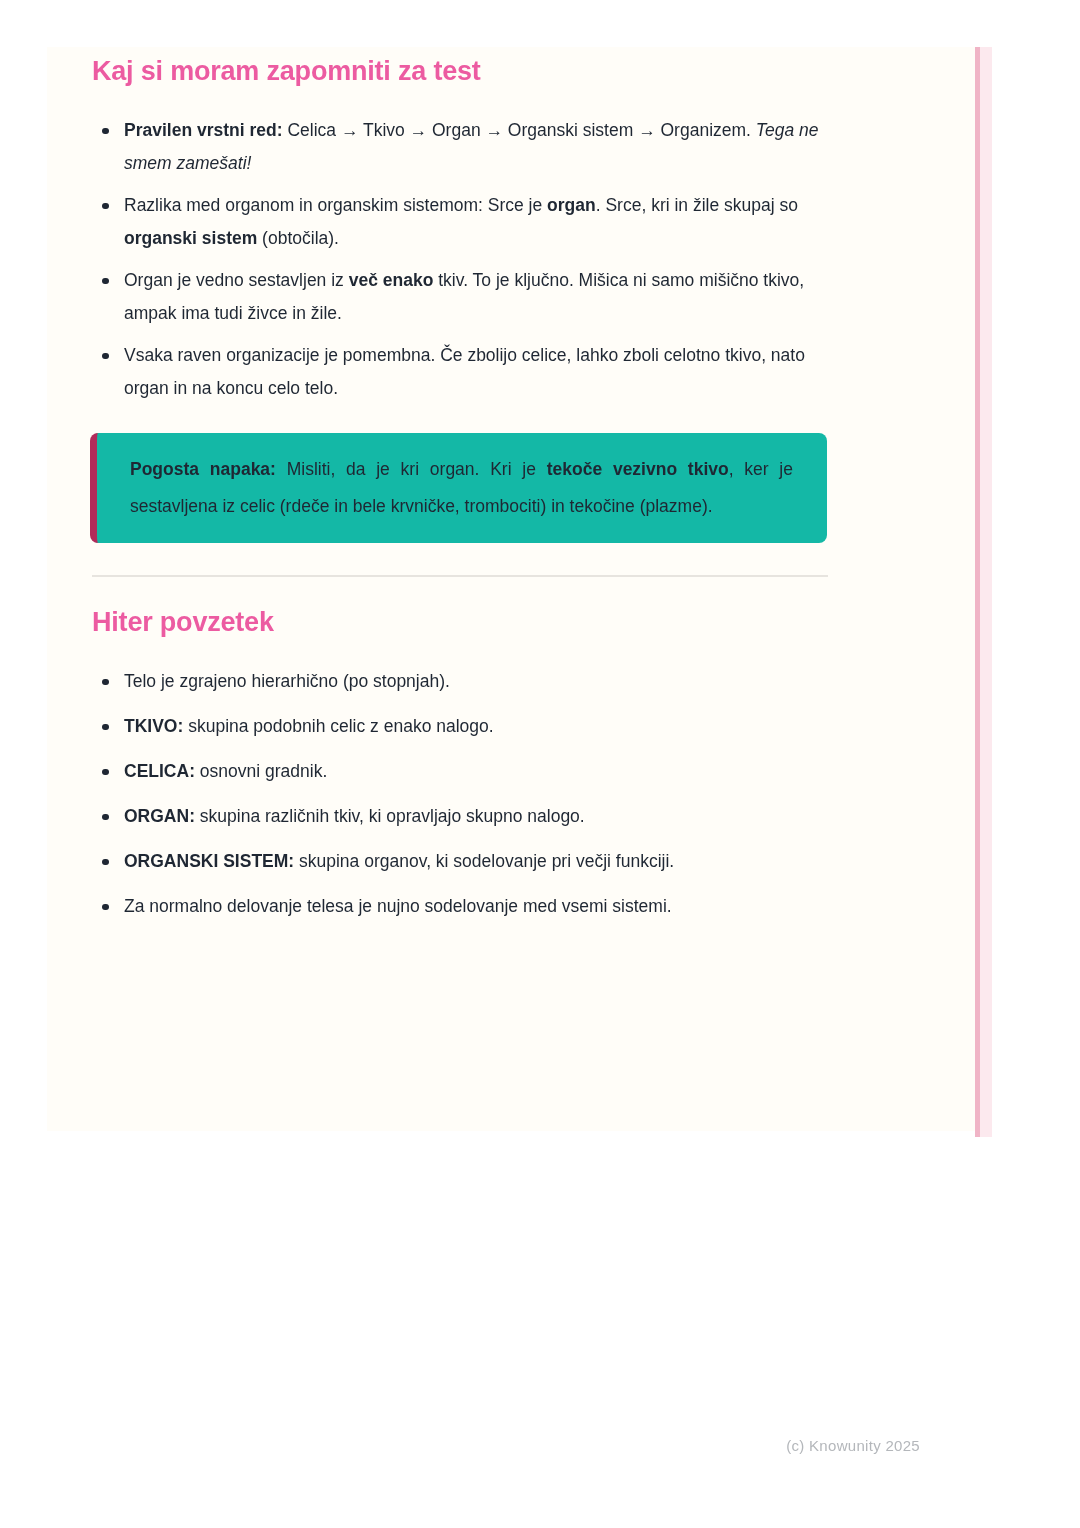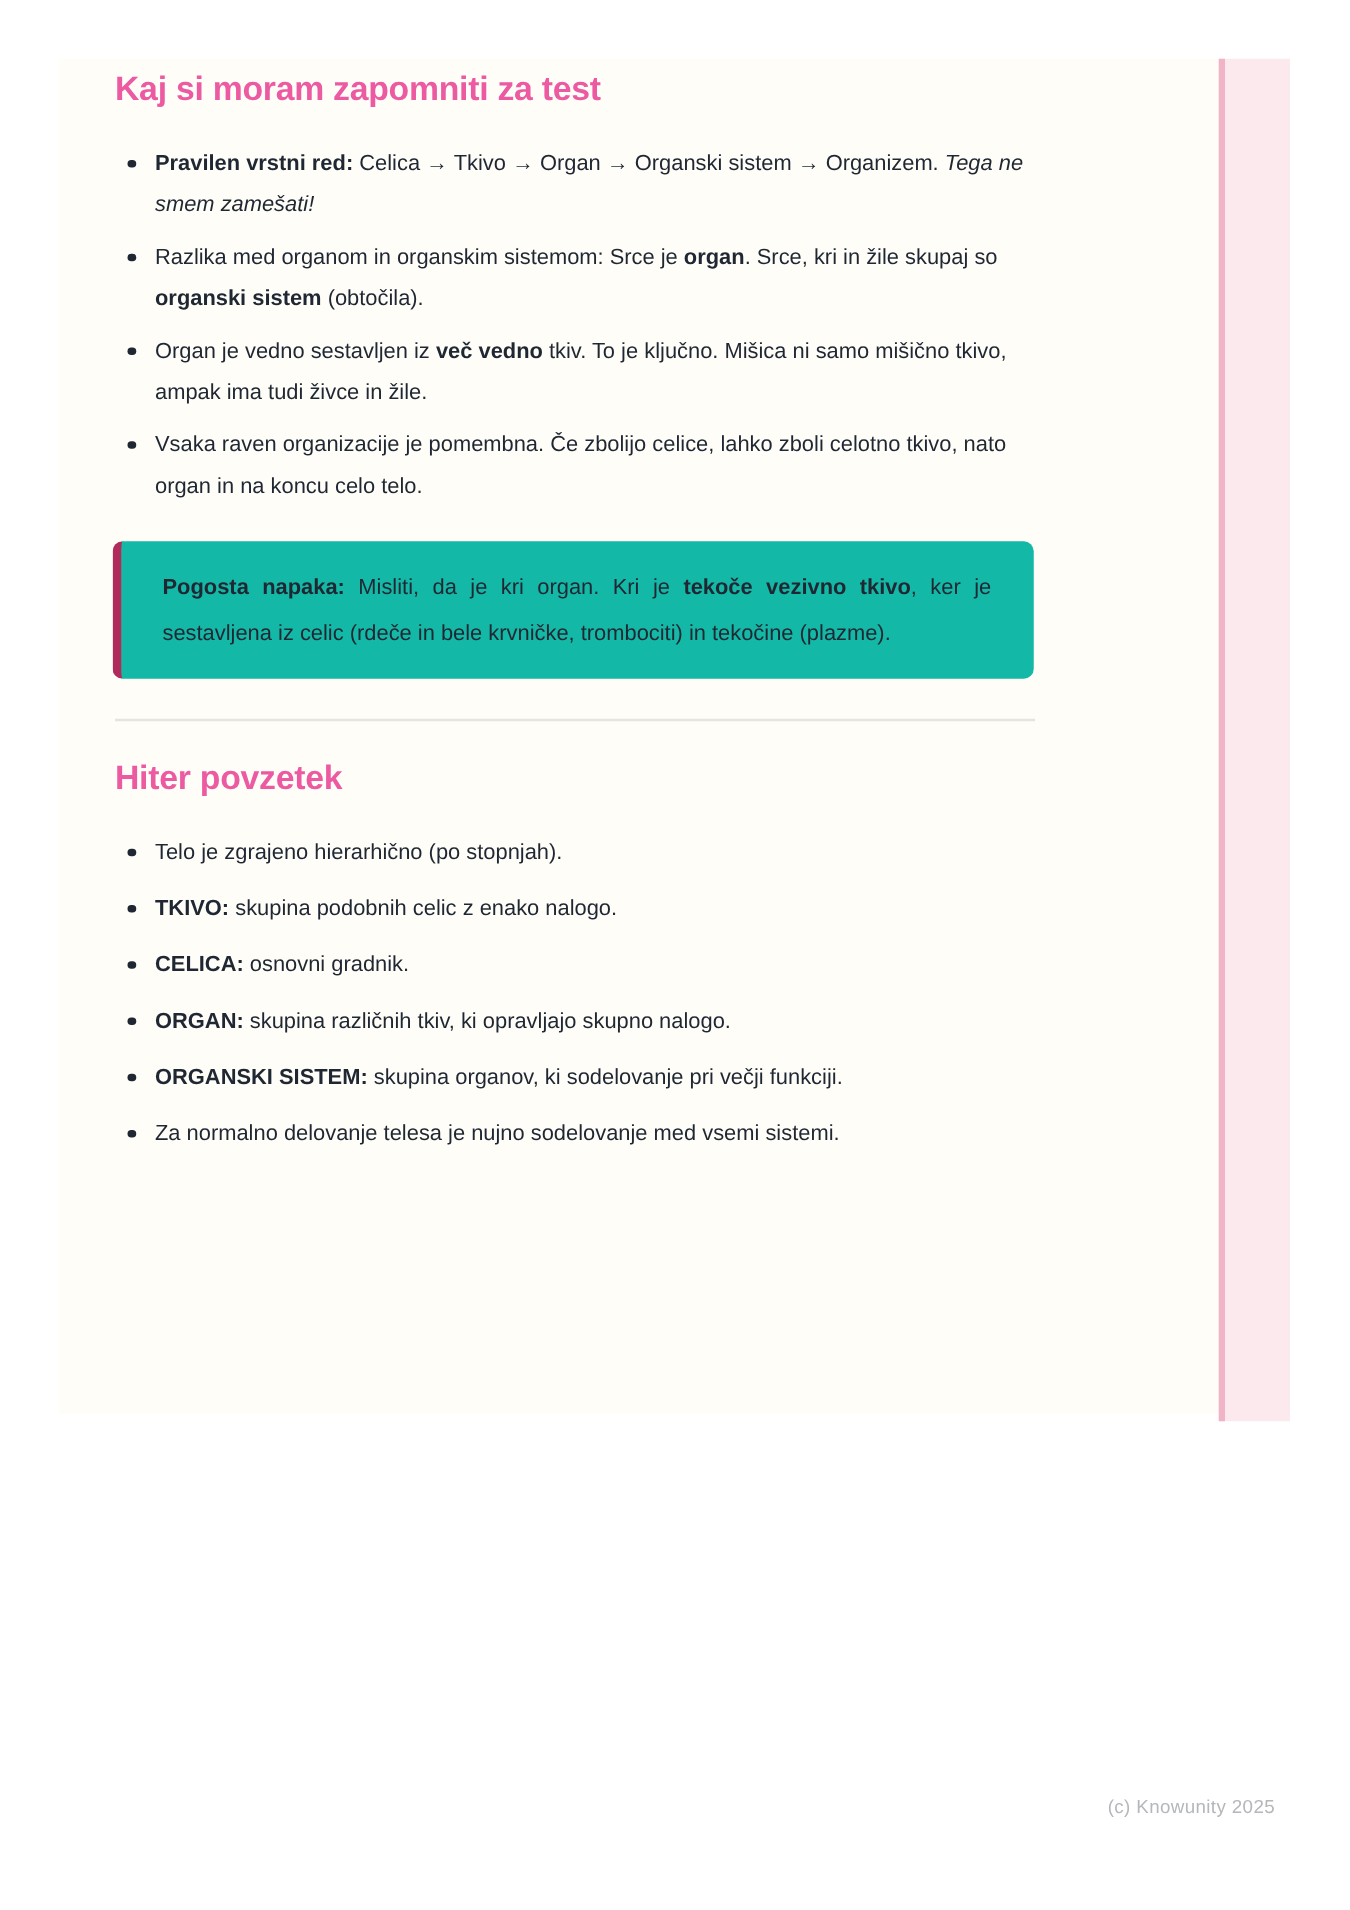--- a/index.html
+++ b/index.html
@@ -4,21 +4,21 @@
 <title>Study Notes</title>
 <style>
   * { box-sizing: border-box; }
   html, body { margin: 0; padding: 0; }
   body {
     font-family: "Liberation Sans", "DejaVu Sans", sans-serif;
     background: #ffffff;
   }
   .canvas {
     position: relative;
-    width: 1080px;
+    width: 992px;
     height: 1528px;
     background: #ffffff;
     overflow: hidden;
   }
   .paper {
     position: absolute;
     left: 47px;
     top: 47px;
     width: 985px;
     height: 1084px;
@@ -87,42 +87,42 @@
   .divider {
     margin-top: 32px;
     width: 736px;
     height: 2px;
     background: #e7e4df;
   }
   h1.second { margin-top: 30px; }
   .footer-copyright {
     position: absolute;
     top: 1437px;
-    right: 60px;
+    right: 72px;
     font-size: 15px;
     line-height: 18px;
     color: #b4b7bb;
     letter-spacing: 0.3px;
   }
 </style>
 </head>
 <body>
 
 <div class="canvas">
   <div class="paper"></div>
   <div class="accent-strip"></div>
 
   <div class="content">
 
     <section>
       <h1 class="section-heading">Kaj si moram zapomniti za test</h1>
       <ul class="bullets">
           <li><span class="b">Pravilen vrstni red: </span><span>Celica → Tkivo → Organ → Organski sistem → Organizem. </span><span class="i">Tega ne smem zamešati!</span></li>
           <li><span>Razlika med organom in organskim sistemom: Srce je </span><span class="b">organ</span><span>. Srce, kri in žile skupaj so </span><span class="b">organski sistem</span><span> (obtočila).</span></li>
-          <li><span>Organ je vedno sestavljen iz </span><span class="b">več vedno</span><span> tkiv. To je ključno. Mišica ni samo mišično tkivo, ampak ima tudi živce in žile.</span></li>
+          <li><span>Organ je vedno sestavljen iz </span><span class="b">več enako</span><span> tkiv. To je ključno. Mišica ni samo mišično tkivo, ampak ima tudi živce in žile.</span></li>
           <li><span>Vsaka raven organizacije je pomembna. Če zbolijo celice, lahko zboli celotno tkivo, nato organ in na koncu celo telo.</span></li>
         </ul>
     </section>
 
     <aside class="callout">
       <span><span class="b">Pogosta napaka:</span><span> Misliti, da je kri organ. Kri je </span><span class="b">tekoče vezivno tkivo</span><span>, ker je sestavljena iz celic (rdeče in bele krvničke, trombociti) in tekočine (plazme).</span></span>
     </aside>
 
     <div class="divider"></div>
 

